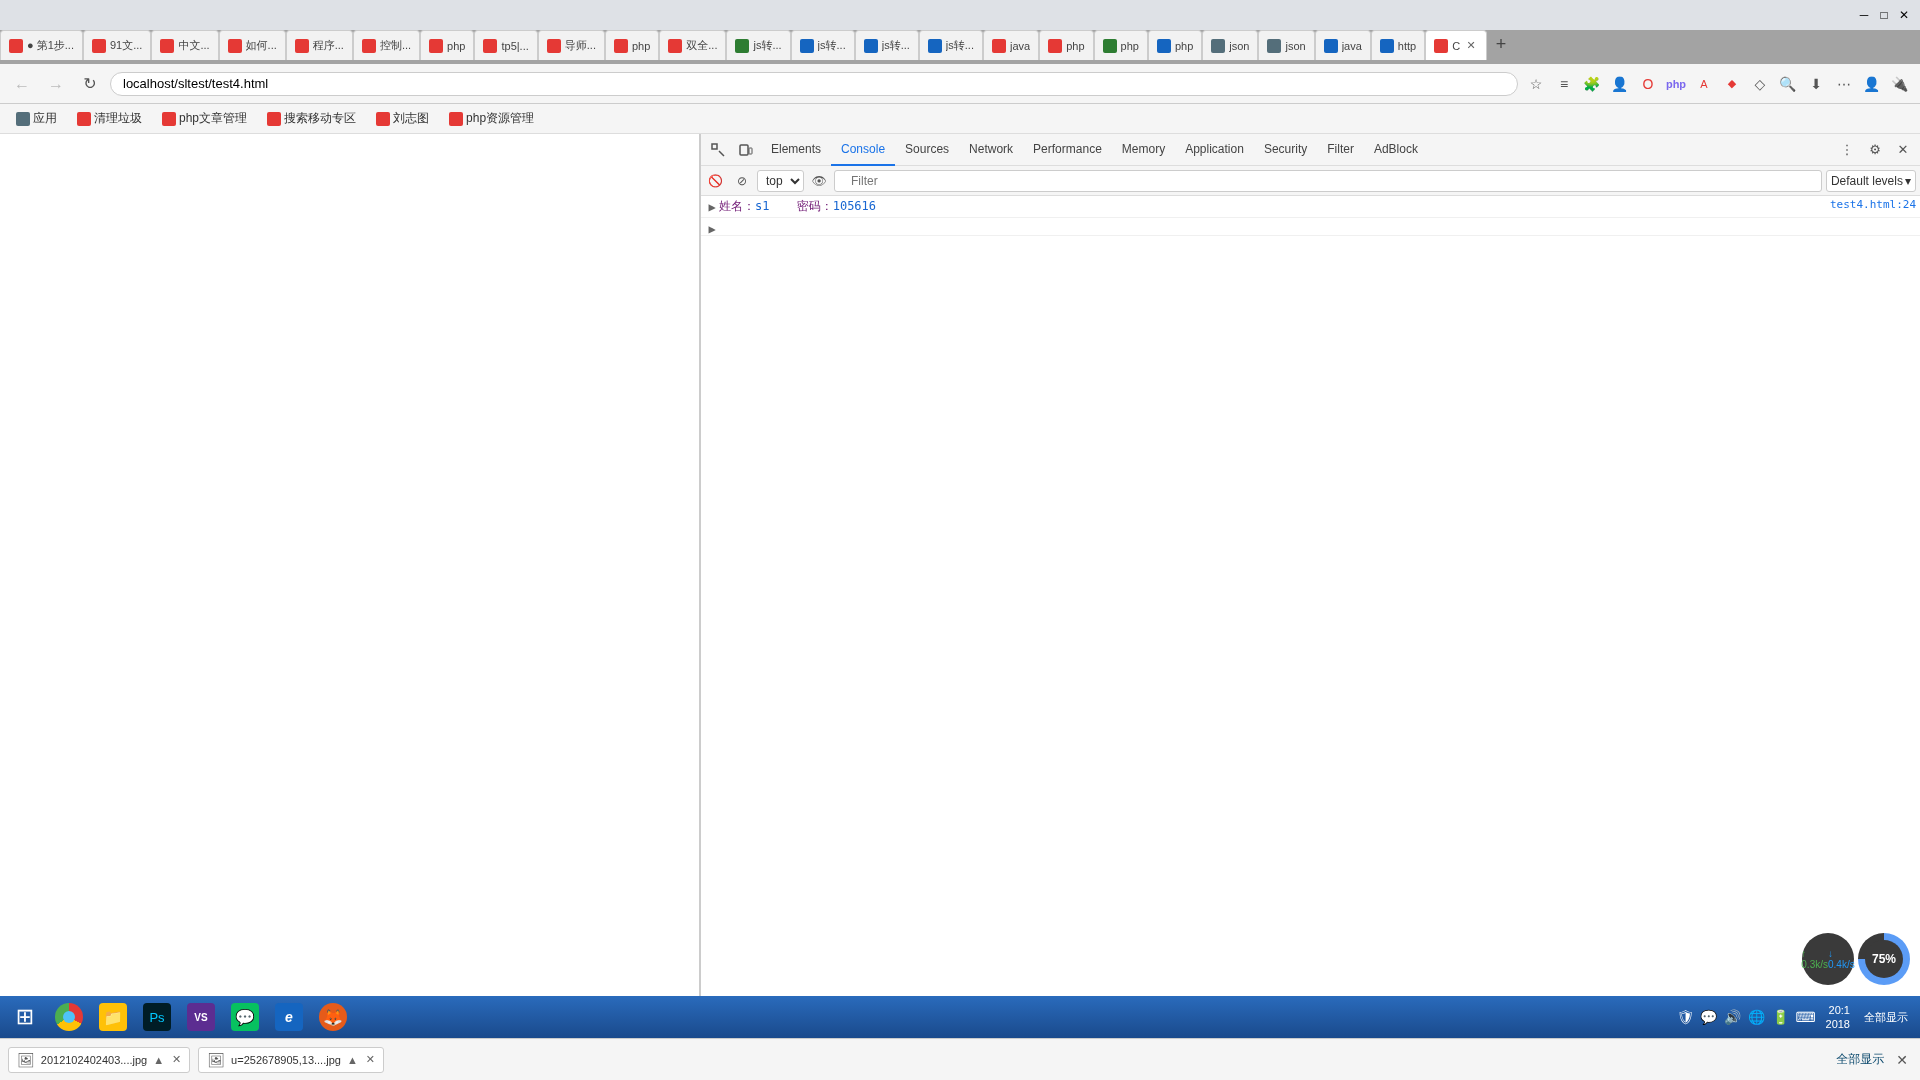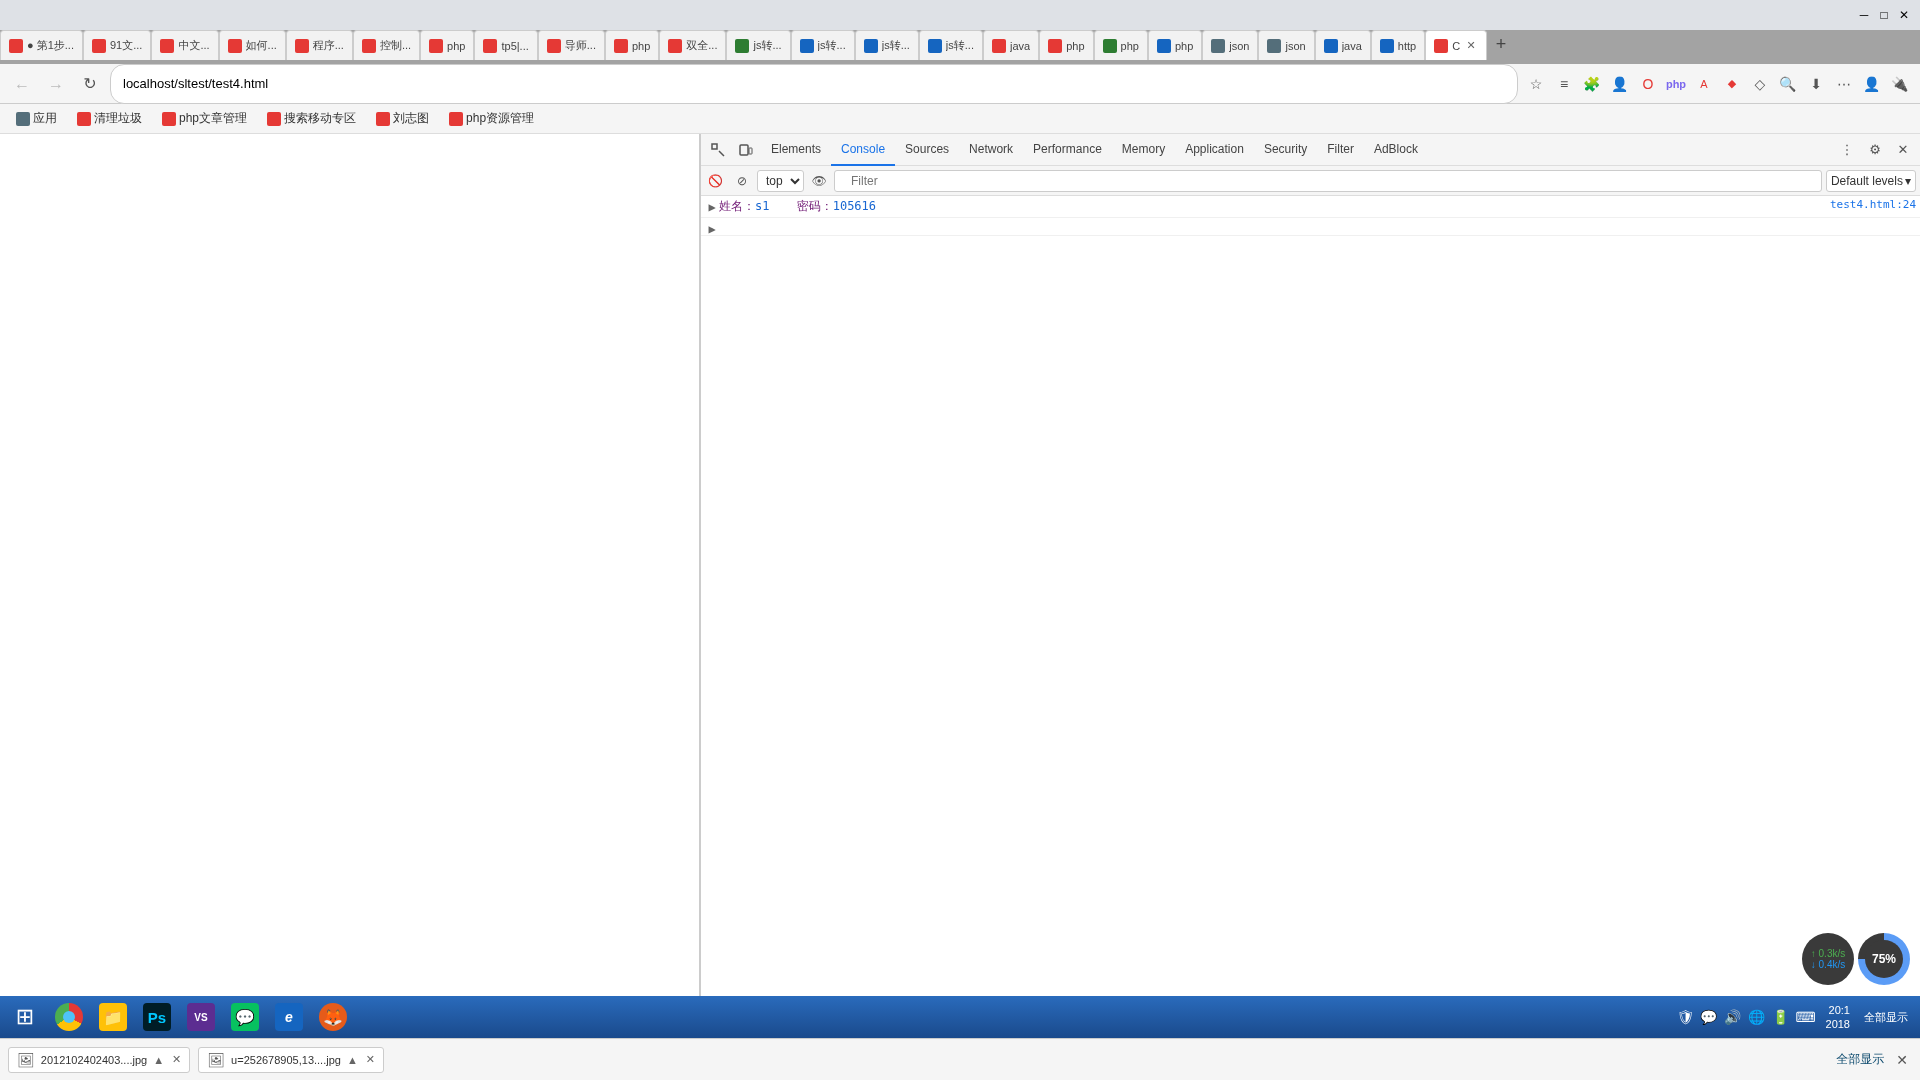--- a/index.html
+++ b/index.html
@@ -60,21 +60,21 @@
       display: flex;
       align-items: center;
       padding: 0 8px;
       gap: 6px;
       border-bottom: 1px solid #ccc;
     }
     .nav-btn { width: 28px; height: 28px; border: none; background: transparent; cursor: pointer; font-size: 16px; color: #555; display: flex; align-items: center; justify-content: center; border-radius: 50%; }
     .nav-btn.disabled { color: #bbb; cursor: default; }
     .address-input {
       flex: 1;
-      height: 40px;
+      height: 24px;
       border: 1px solid #ccc;
       border-radius: 14px;
       padding: 0 12px;
       font-size: 13px;
       background: white;
       outline: none;
     }
     .address-icons { display: flex; gap: 4px; align-items: center; }
     .addr-icon { width: 24px; height: 24px; border: none; background: transparent; cursor: pointer; font-size: 14px; color: #555; display: flex; align-items: center; justify-content: center; border-radius: 50%; }
 
@@ -319,21 +319,20 @@
       display: flex;
       align-items: center;
       gap: 4px;
     }
     .perf-net {
       background: #3a3a3a;
       border-radius: 50%;
       width: 52px;
       height: 52px;
       display: flex;
-      flex-direction: column;
       align-items: center;
       justify-content: center;
       font-size: 10px;
       color: #fff;
     }
     .net-up { color: #4CAF50; }
     .net-down { color: #2196F3; }
     .perf-circle {
       width: 52px;
       height: 52px;
@@ -628,21 +627,21 @@
   </button>
   <div class="taskbar-app">
     <div class="taskbar-app-icon fav-chrome" style="background:conic-gradient(#e53935 0% 33%, #FFC107 33% 66%, #4CAF50 66% 100%);border-radius:50%;position:relative;">
       <div style="position:absolute;width:12px;height:12px;background:#4fc3f7;border-radius:50%;top:8px;left:8px;"></div>
     </div>
   </div>
   <div class="taskbar-app">
     <div class="taskbar-app-icon" style="background:#FFC107;color:#333;font-size:16px;border-radius:4px;">📁</div>
   </div>
   <div class="taskbar-app">
-    <div class="taskbar-app-icon" style="background:#001d26;color:#00c8ff;font-size:15px;font-weight:bold;border-radius:4px;">Ps</div>
+    <div class="taskbar-app-icon" style="background:#001d26;color:#00c8ff;font-size:13px;font-weight:normal;border-radius:4px;">Ps</div>
   </div>
   <div class="taskbar-app">
     <div class="taskbar-app-icon" style="background:#5c2d91;color:white;font-size:10px;font-weight:bold;border-radius:4px;">VS</div>
   </div>
   <div class="taskbar-app">
     <div class="taskbar-app-icon" style="background:#07C160;color:white;font-size:16px;border-radius:4px;">💬</div>
   </div>
   <div class="taskbar-app">
     <div class="taskbar-app-icon" style="background:#1565c0;color:white;font-size:14px;border-radius:4px;font-style:italic;font-weight:bold;">e</div>
   </div>

